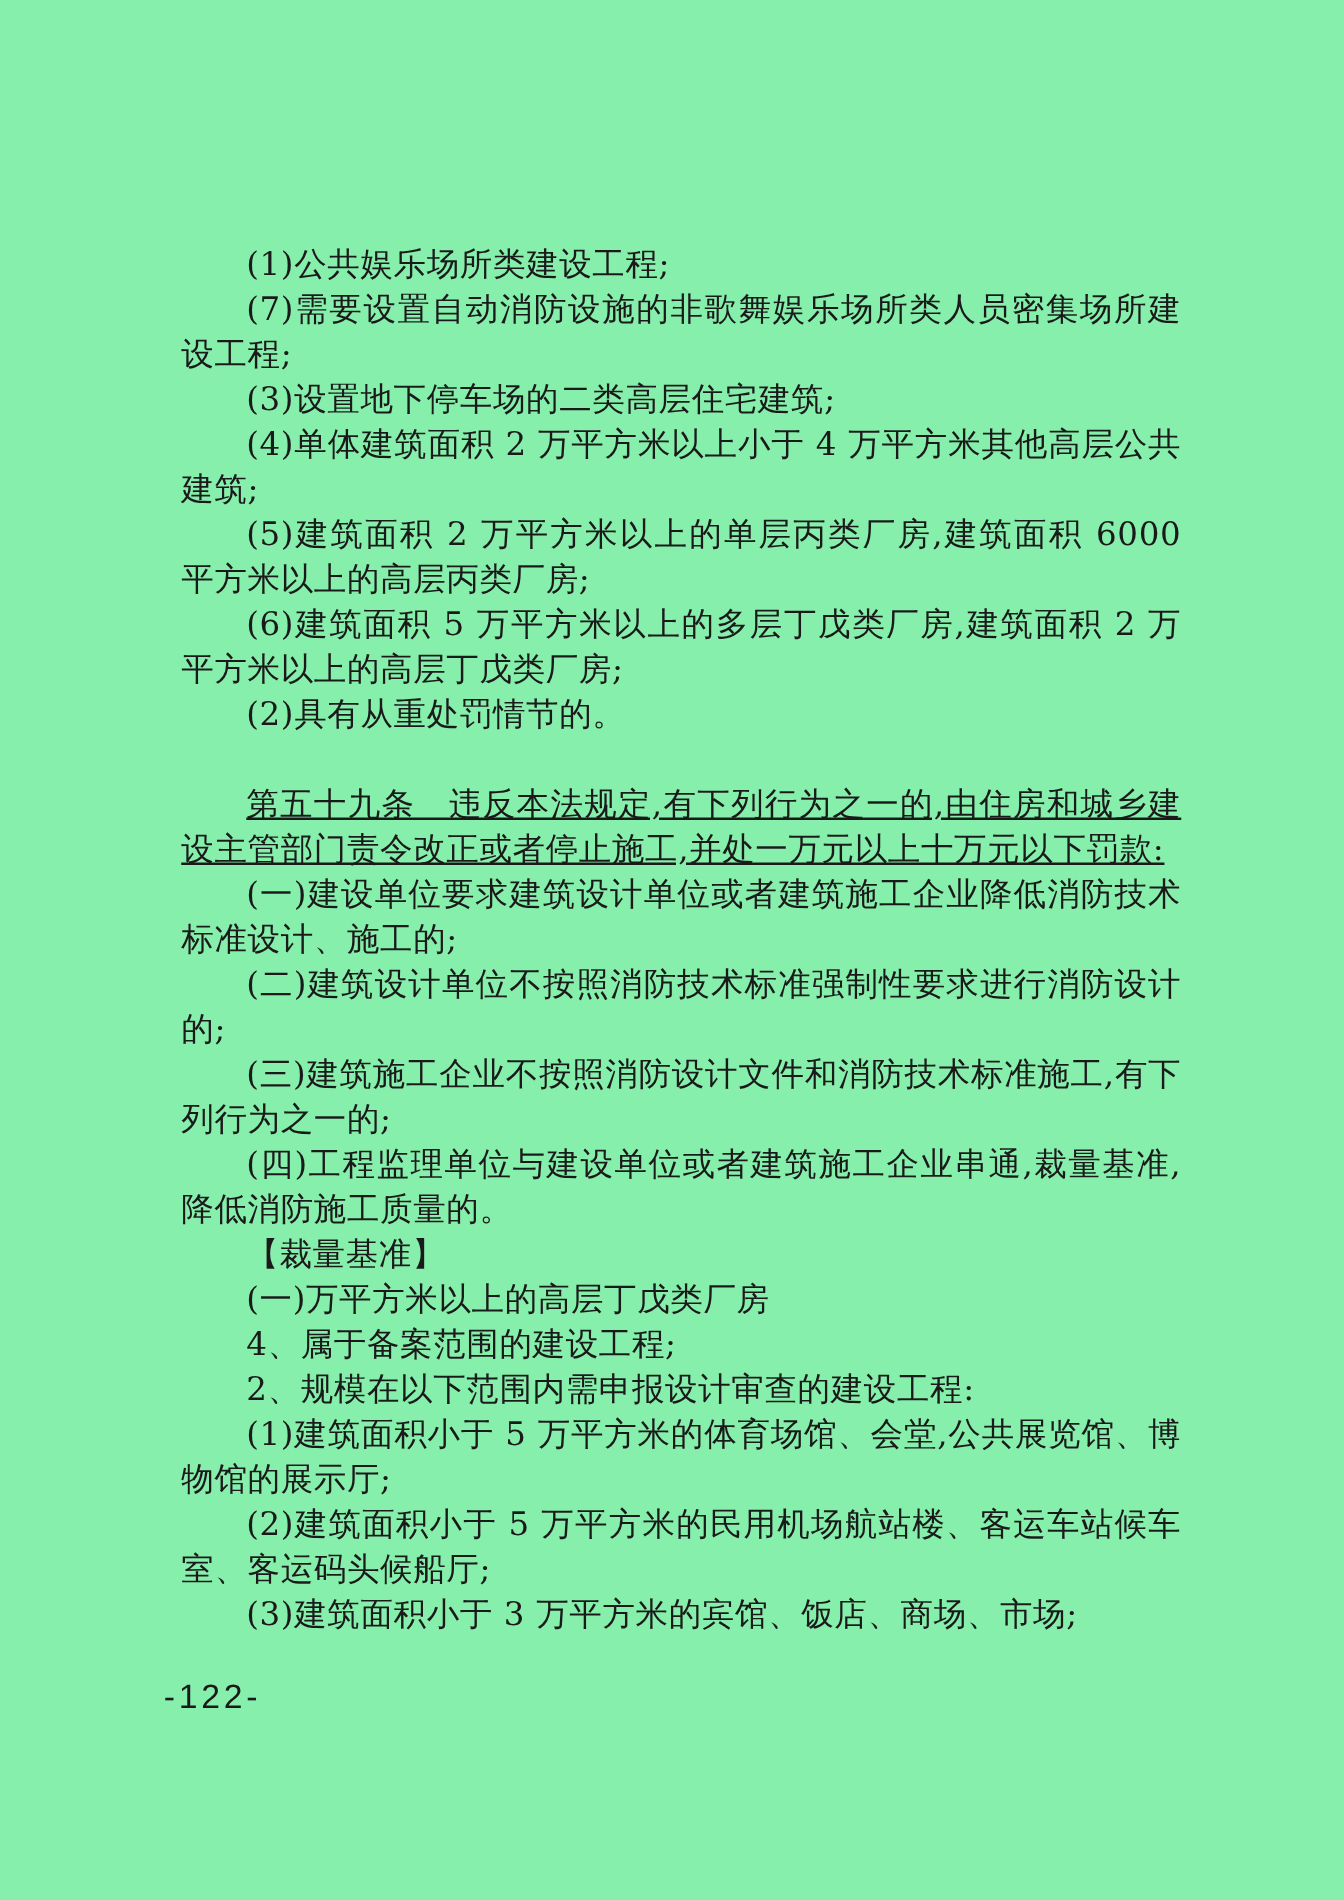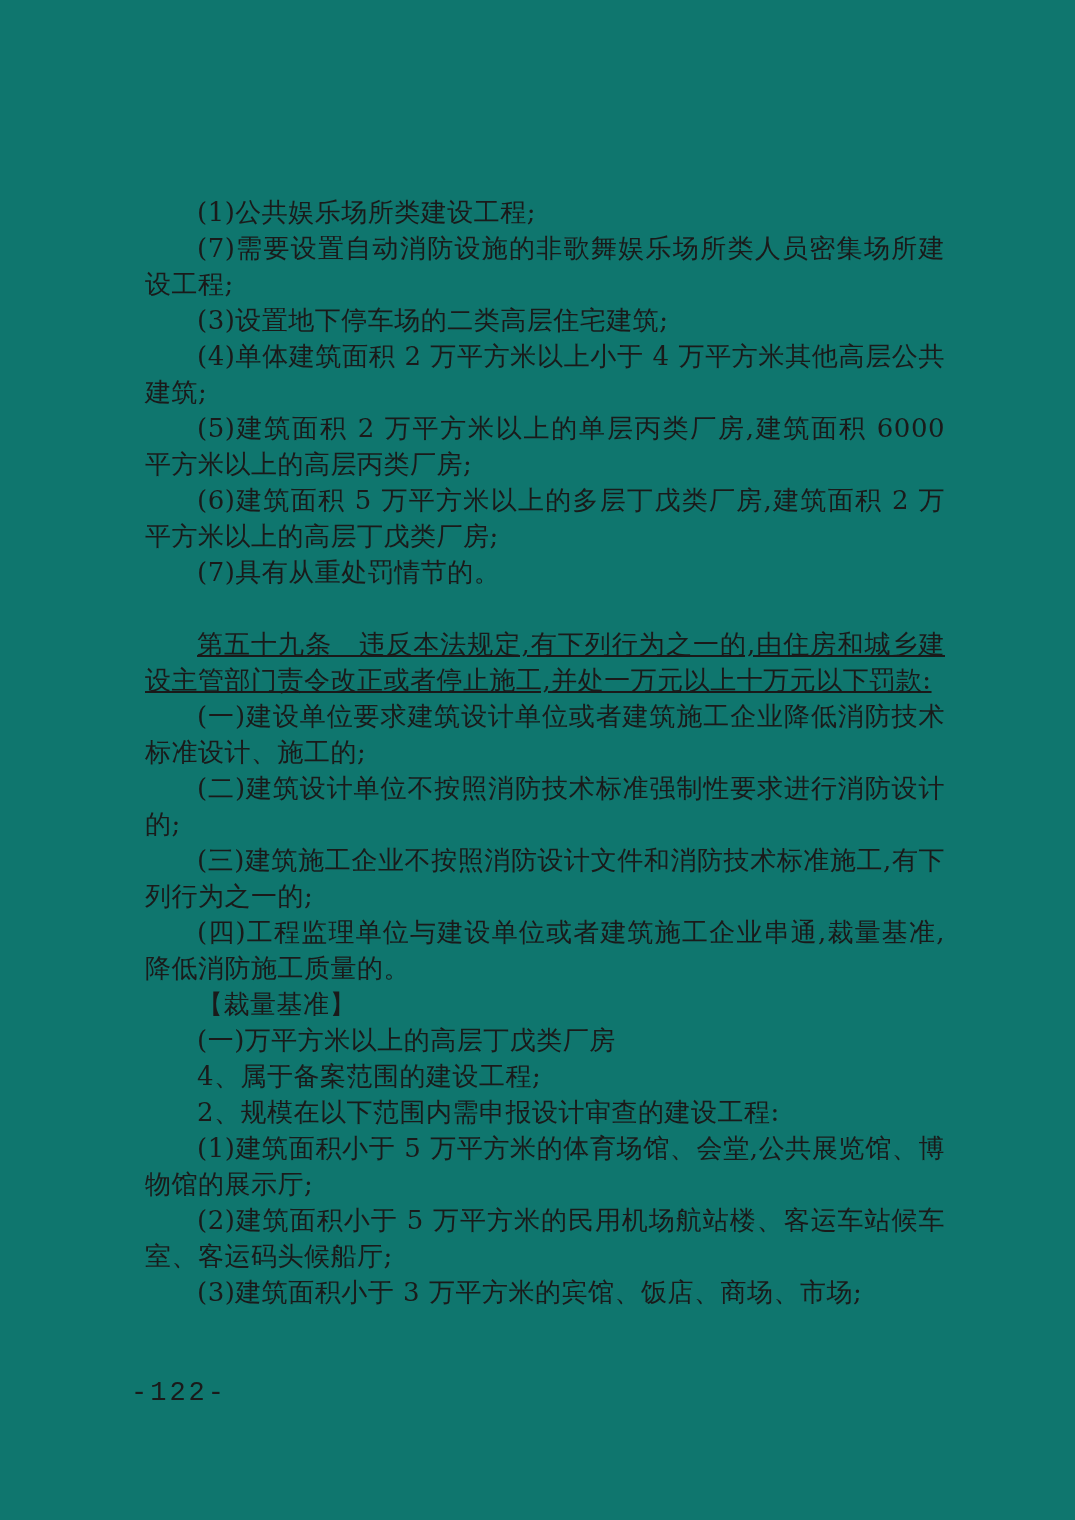--- a/index.html
+++ b/index.html
@@ -11,21 +11,21 @@
     height: 1520px;
     background: #ffffff;
     position: relative;
     font-family: "DejaVu Serif", "Liberation Serif", serif;
     color: #1a1a1a;
     overflow: hidden;
   }
   .page {
     position: absolute;
     inset: 0;
-    background: #0f766e;
+    background: #86efac;
   }
   .content {
     position: absolute;
     left: 145px;
     top: 194px;
     width: 800px;
     font-size: 26px;
     line-height: 36px;
     text-align: justify;
     text-justify: inter-ideograph;
@@ -41,41 +41,41 @@
     margin-top: 36px;
     text-decoration: underline;
   }
   
   .para.kai {
     font-family: "DejaVu Serif", "Liberation Serif", serif;
   }
   .page-number {
     position: absolute;
     left: 131px;
-    top: 1376px;
+    top: 1340px;
     font-size: 27px;
     line-height: 34px;
     letter-spacing: 3px;
     color: #1a1a1a;
-    font-family: Liberation Mono, monospace;
+    font-family: Liberation Sans, sans-serif;
   }
 </style>
 </head>
 <body>
 
 <div class="page">
 
   <main class="content">
     <p class="para">(1)公共娱乐场所类建设工程;</p>
     <p class="para">(7)需要设置自动消防设施的非歌舞娱乐场所类人员密集场所建设工程;</p>
     <p class="para">(3)设置地下停车场的二类高层住宅建筑;</p>
     <p class="para">(4)单体建筑面积 2 万平方米以上小于 4 万平方米其他高层公共建筑;</p>
     <p class="para">(5)建筑面积 2 万平方米以上的单层丙类厂房,建筑面积 6000 平方米以上的高层丙类厂房;</p>
     <p class="para">(6)建筑面积 5 万平方米以上的多层丁戊类厂房,建筑面积 2 万平方米以上的高层丁戊类厂房;</p>
-    <p class="para">(7)具有从重处罚情节的。</p>
+    <p class="para">(2)具有从重处罚情节的。</p>
 
     <p class="para kai gap">第五十九条　违反本法规定,有下列行为之一的,由住房和城乡建设主管部门责令改正或者停止施工,并处一万元以上十万元以下罚款:</p>
     <p class="para kai">(一)建设单位要求建筑设计单位或者建筑施工企业降低消防技术标准设计、施工的;</p>
     <p class="para kai">(二)建筑设计单位不按照消防技术标准强制性要求进行消防设计的;</p>
     <p class="para kai">(三)建筑施工企业不按照消防设计文件和消防技术标准施工,有下列行为之一的;</p>
     <p class="para kai">(四)工程监理单位与建设单位或者建筑施工企业串通,裁量基准,降低消防施工质量的。</p>
 
     <p class="para">【裁量基准】</p>
     <p class="para">(一)万平方米以上的高层丁戊类厂房</p>
     <p class="para">4、属于备案范围的建设工程;</p>

